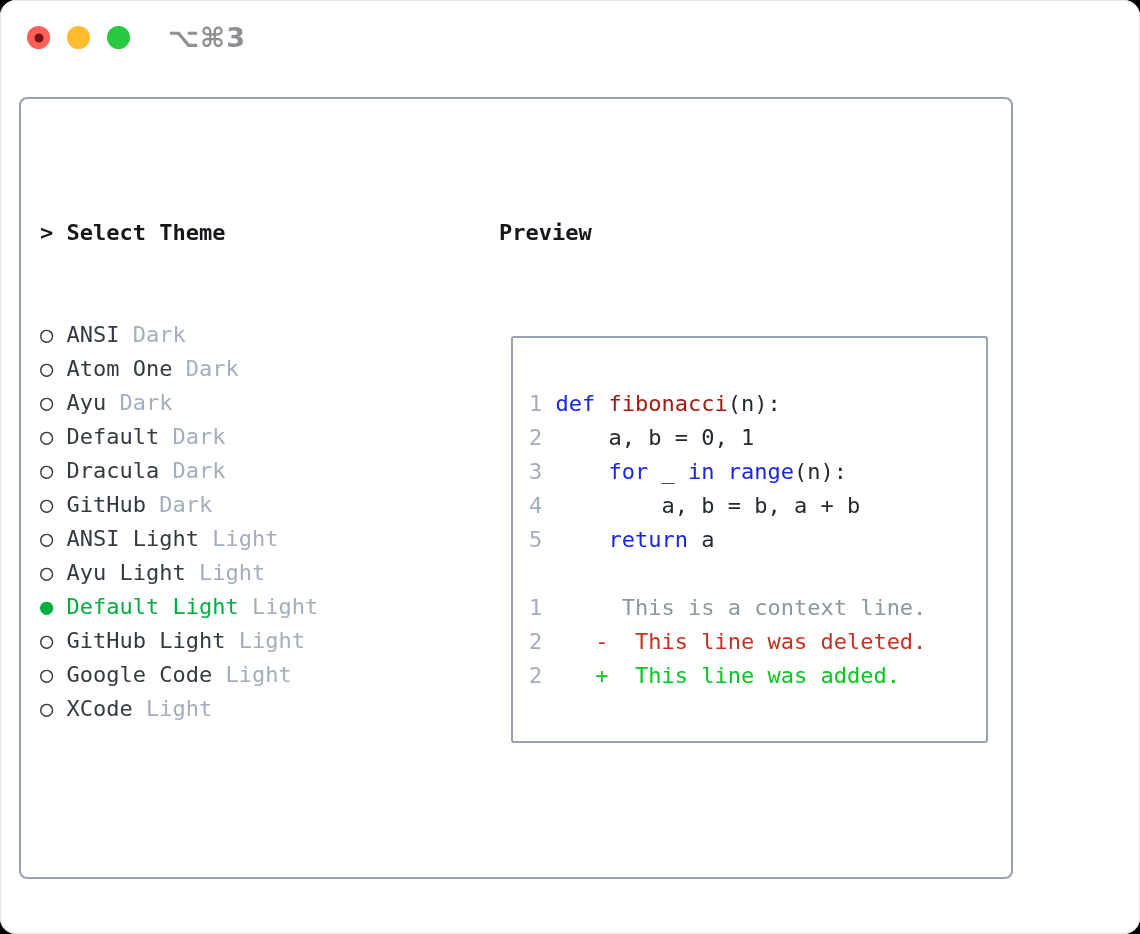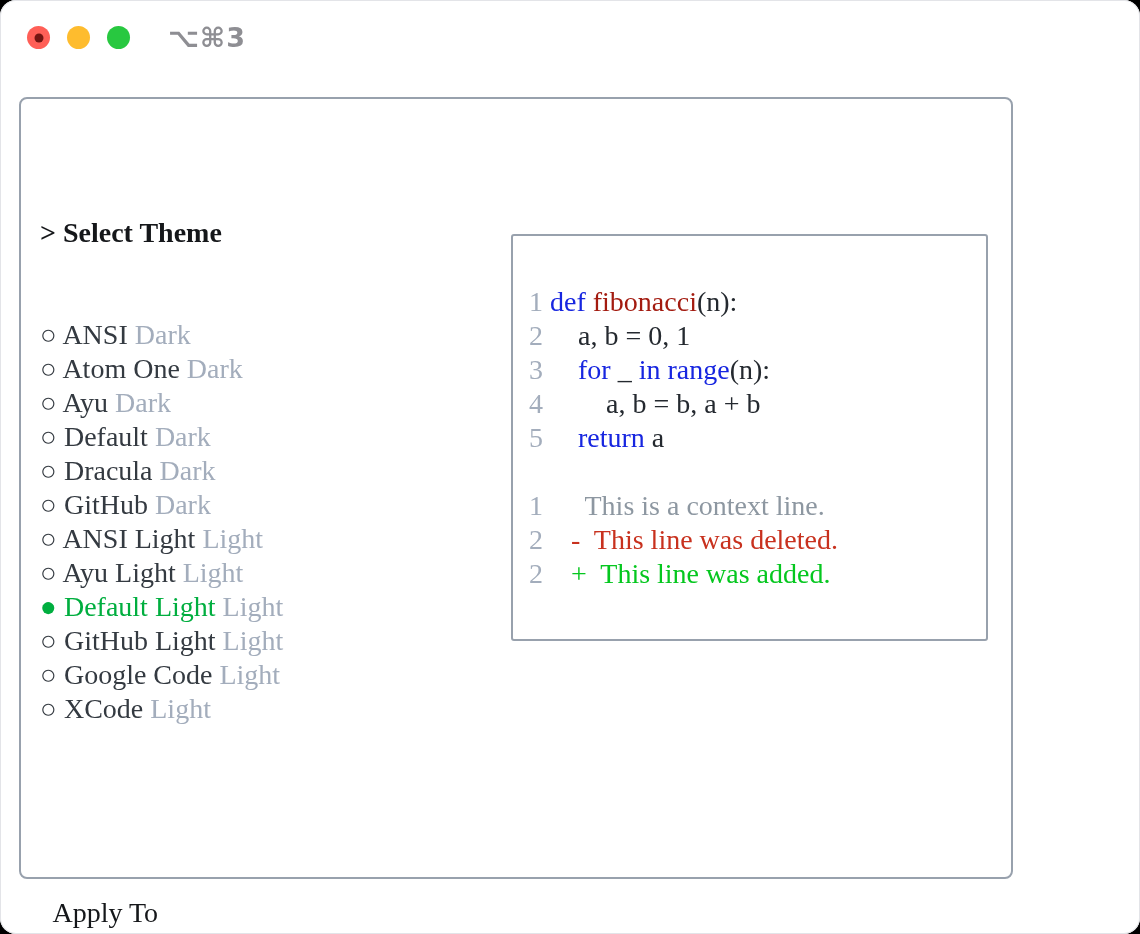--- a/index.html
+++ b/index.html
@@ -25,21 +25,21 @@
   .shortcut{
     position:absolute;left:168px;top:21px;height:34px;line-height:34px;
     font-family:"DejaVu Sans","Liberation Sans",sans-serif;
     font-weight:600;font-size:27px;color:var(--c-shortcut);letter-spacing:1px;
   }
   
   .panel{
     position:absolute;left:19px;top:97px;width:994px;height:782px;
     border:2px solid var(--c-border);border-radius:8px;background:#fff;
     display:flex;padding:49px 0 0 19px;
-    font-size:28px;line-height:34px;white-space:pre;color:var(--c-text);font-family:Liberation Serif, serif;
+    font-size:22px;line-height:34px;white-space:pre;color:var(--c-text);
   }
   .left-col{width:459px;}
   .row{height:34px;}
   .bold{font-weight:bold;color:var(--c-head);}
   .muted{color:var(--c-muted);}
   .sel{color:var(--c-green);}
   
   .right-col{flex:1;}
   .preview-title{height:34px;font-weight:bold;color:var(--c-head);}
   .preview-box{
@@ -70,24 +70,24 @@
       </div>
     <div class="shortcut">⌥⌘3</div>
   </div>
 
   <div class="panel">
 
     <div class="left-col" id="left-col">
       <div class="row"><span class="bold">&gt;</span><span> </span><span class="bold">Select Theme</span></div>
       <div id="theme-list"><div class="row"><span>○</span> <span>ANSI</span> <span class="muted">Dark</span></div><div class="row"><span>○</span> <span>Atom One</span> <span class="muted">Dark</span></div><div class="row"><span>○</span> <span>Ayu</span> <span class="muted">Dark</span></div><div class="row"><span>○</span> <span>Default</span> <span class="muted">Dark</span></div><div class="row"><span>○</span> <span>Dracula</span> <span class="muted">Dark</span></div><div class="row"><span>○</span> <span>GitHub</span> <span class="muted">Dark</span></div><div class="row"><span>○</span> <span>ANSI Light</span> <span class="muted">Light</span></div><div class="row"><span>○</span> <span>Ayu Light</span> <span class="muted">Light</span></div><div class="row"><span class="sel">●</span> <span class="sel">Default Light</span> <span class="muted">Light</span></div><div class="row"><span>○</span> <span>GitHub Light</span> <span class="muted">Light</span></div><div class="row"><span>○</span> <span>Google Code</span> <span class="muted">Light</span></div><div class="row"><span>○</span> <span>XCode</span> <span class="muted">Light</span></div></div>
       <div class="row"></div>
-      <div class="row"><span>  </span><span style="color:var(--c-head)">Apply To</span></div>
       
       
       
     </div>
 
     <div class="right-col">
+      <div class="preview-title">Preview</div>
       <div class="preview-box" id="preview-box"><div class="row"><span class="c-num">1</span> <span class="c-kw">def</span><span class="c-pl"> </span><span class="c-fn">fibonacci</span><span class="c-pl">(n):</span></div><div class="row"><span class="c-num">2</span> <span class="c-pl">    a, b = 0, 1</span></div><div class="row"><span class="c-num">3</span> <span class="c-pl">    </span><span class="c-kw">for</span><span class="c-pl"> _ </span><span class="c-kw">in</span><span class="c-pl"> </span><span class="c-kw">range</span><span class="c-pl">(n):</span></div><div class="row"><span class="c-num">4</span> <span class="c-pl">        a, b = b, a + b</span></div><div class="row"><span class="c-num">5</span> <span class="c-pl">    </span><span class="c-kw">return</span><span class="c-pl"> a</span></div><div class="row"><span class="c-num"></span></div><div class="row"><span class="c-num">1</span> <span class="c-ctx">     This is a context line.</span></div><div class="row"><span class="c-num">2</span> <span class="c-del">   -  This line was deleted.</span></div><div class="row"><span class="c-num">2</span> <span class="c-add">   +  This line was added.</span></div></div>
     </div>
 
   </div>
 </div>
 
 </body></html>

